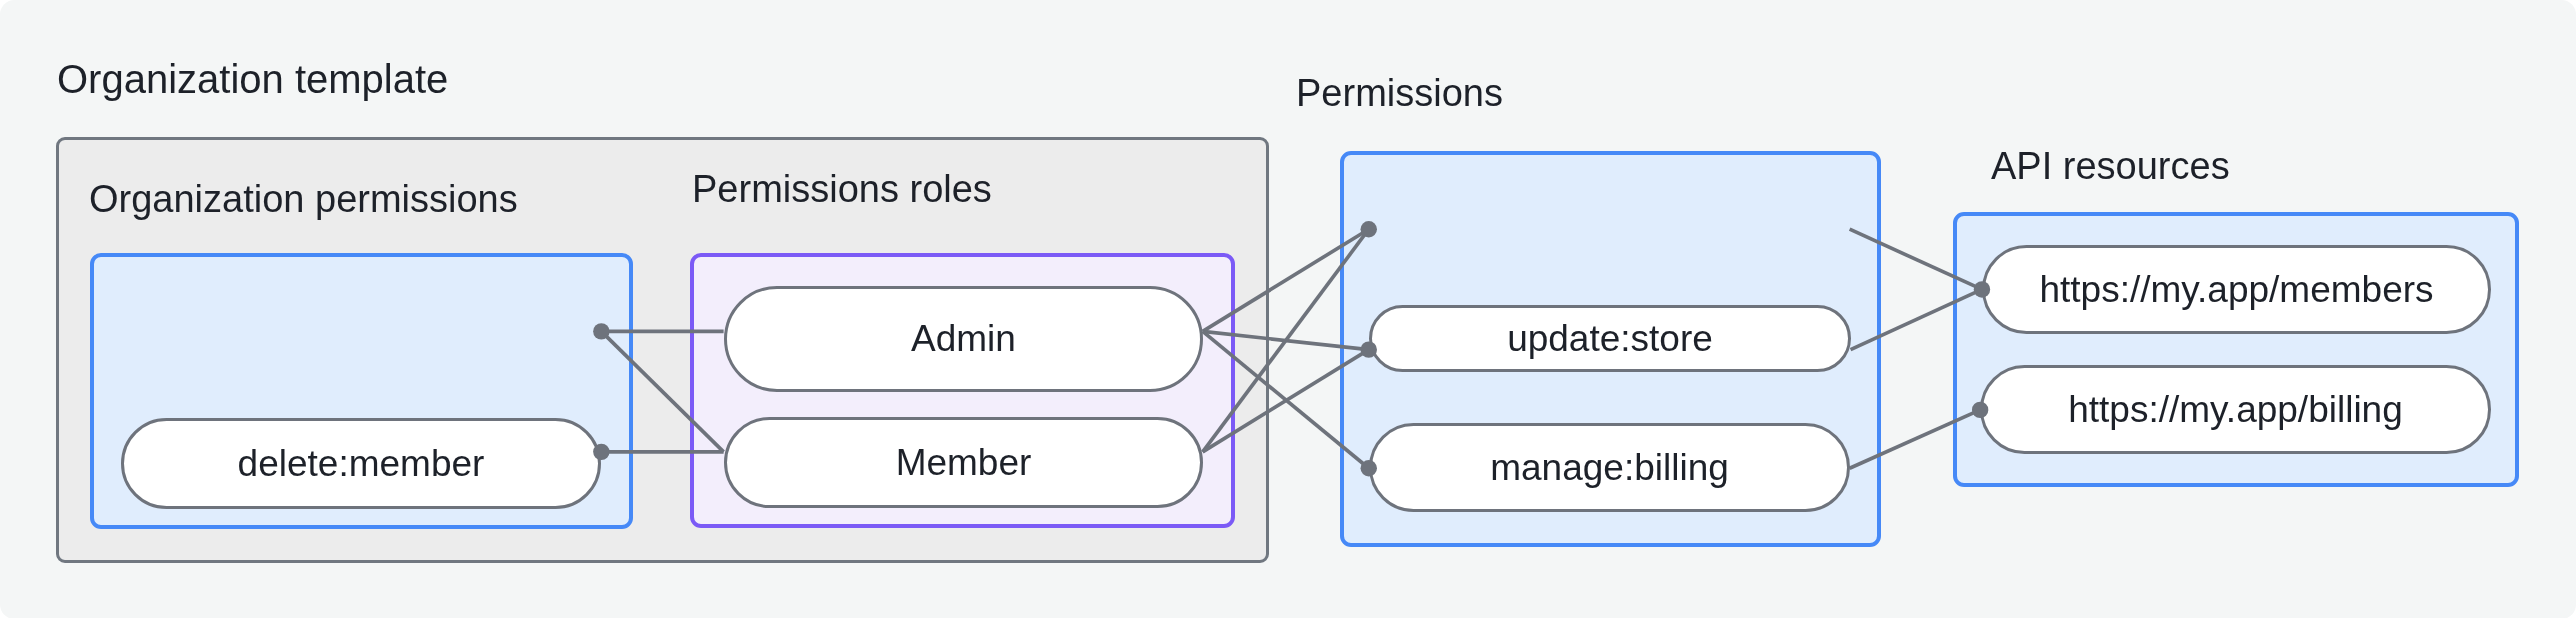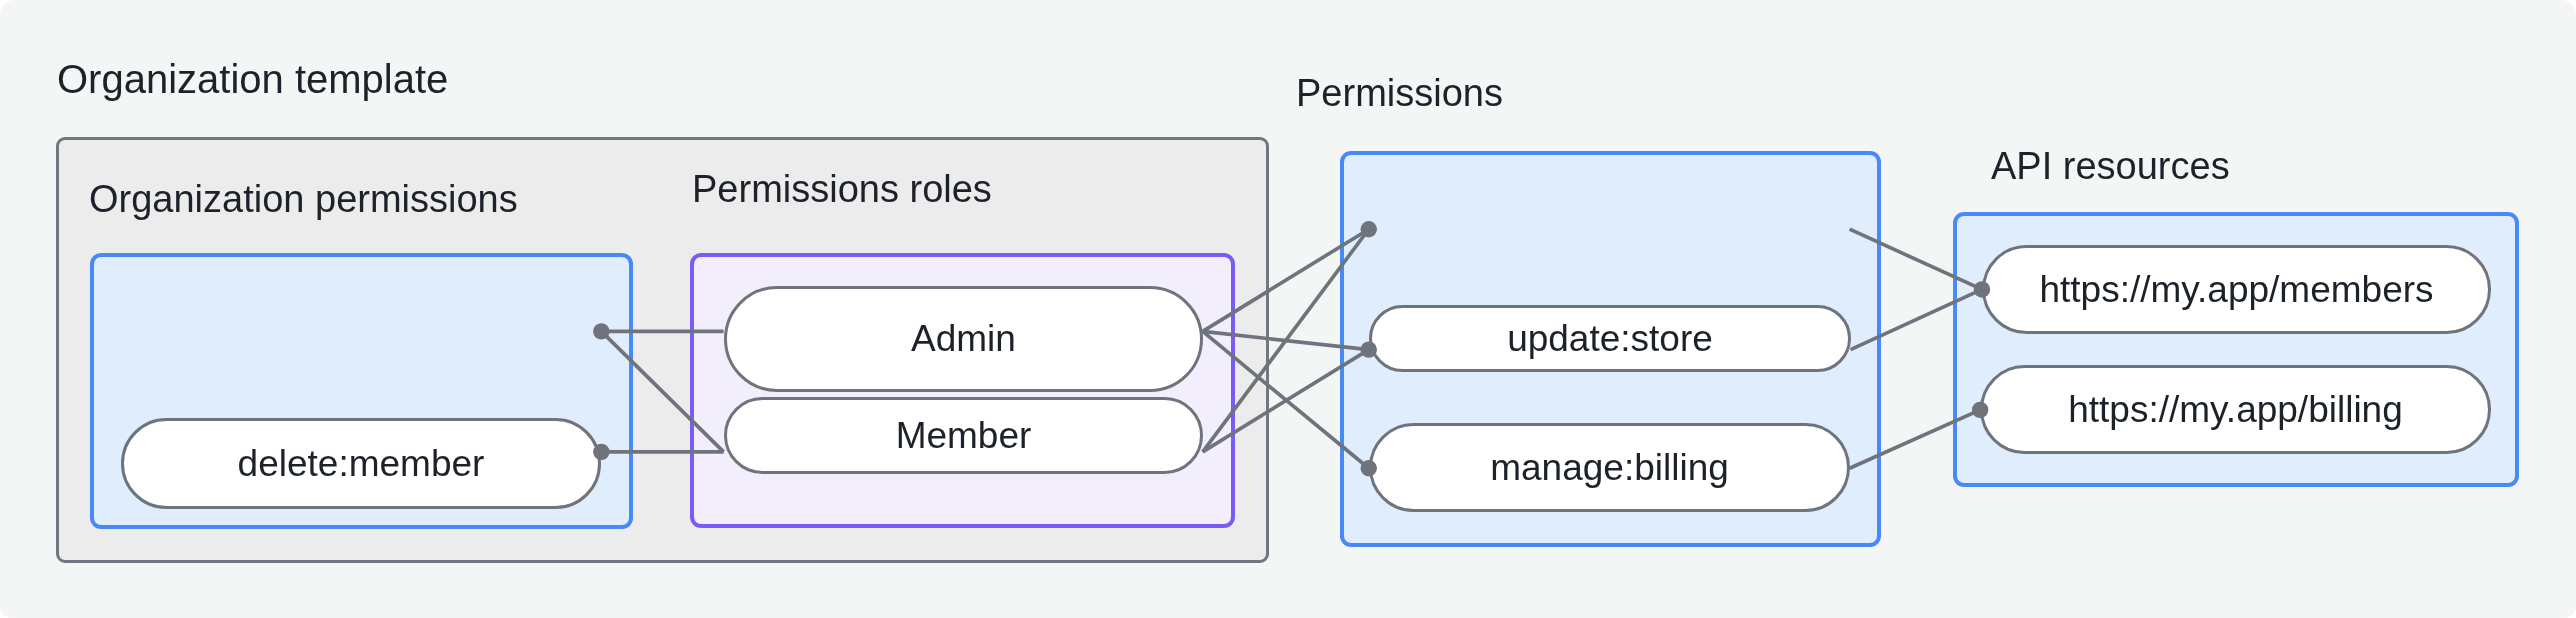--- a/index.html
+++ b/index.html
@@ -35,21 +35,21 @@
   
   #box-template{left:56px; top:137px; width:1213px; height:426px;}
   #box-orgperms{left:90px; top:253px; width:543px; height:276px;}
   #box-orgroles{left:690px; top:253px; width:545px; height:275px;}
   #box-permissions{left:1340px; top:151px; width:541px; height:396px;}
   #box-api{left:1953px; top:212px; width:566px; height:275px;}
   
   #n-invite{left:121px; top:286px; width:480px; height:91px;}
   #n-delete{left:121px; top:406px; width:480px; height:91px;margin-top:12px;}
   #n-admin{left:724px; top:286px; width:479px; height:106px;}
-  #n-member{left:724px; top:397px; width:479px; height:77px;}
+  #n-member{left:724px; top:417px; width:479px; height:91px;}
   #n-read{left:1369px; top:184px; width:481px; height:89px;}
   #n-update{left:1369px; top:305px; width:482px; height:67px;}
   #n-manage{left:1369px; top:423px; width:481px; height:89px;}
   #n-api-members{left:1982px; top:245px; width:509px; height:89px;}
   #n-api-billing{left:1980px; top:365px; width:511px; height:89px;}
   
   .edges{position:absolute; left:0; top:0; pointer-events:none;}
   .edges line{stroke:var(--edge); stroke-width:4;}
   .edges circle{fill:var(--edge);}
 </style>

